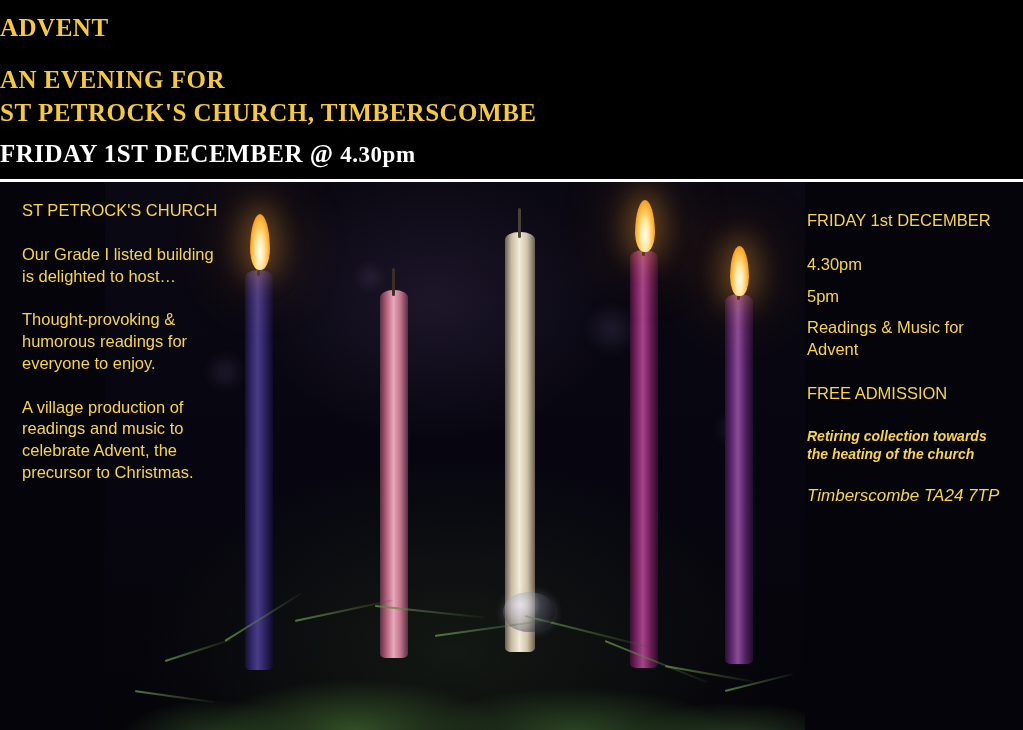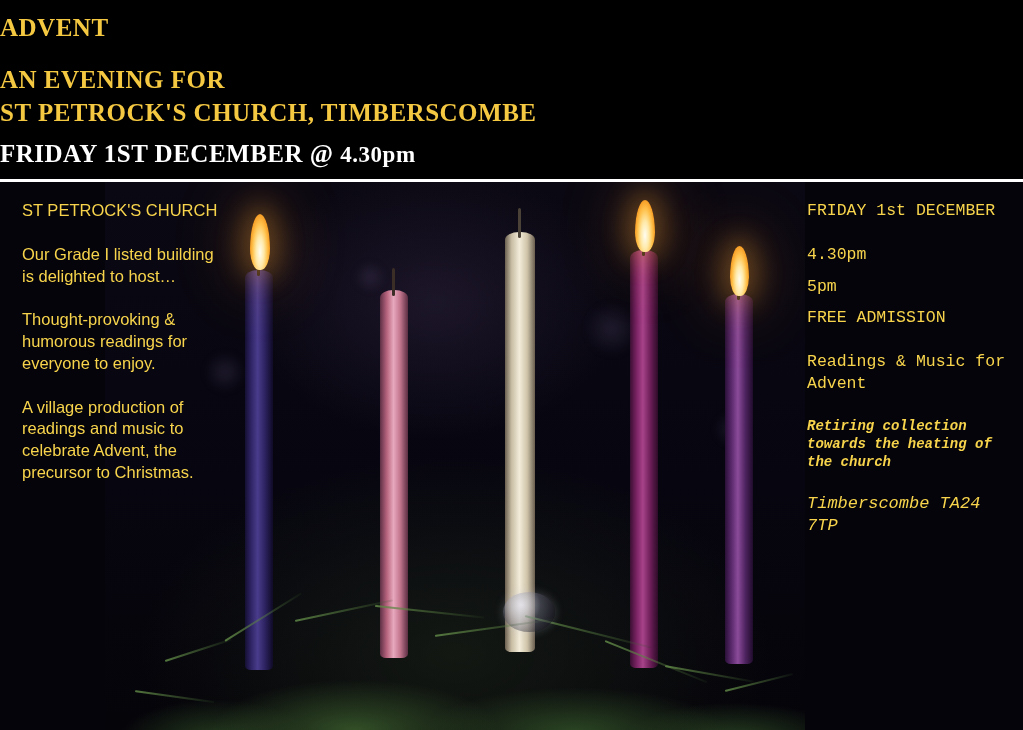--- a/index.html
+++ b/index.html
@@ -140,23 +140,22 @@
     font-family: "Liberation Sans", sans-serif;
     z-index: 5;
   }
   .col-left {
     left: 22px;
     top: 18px;
     width: 200px;
   }
   .col-right {
     right: 16px;
-    top: 18px;
+    top: 28px;
     width: 200px;
-    font-family: Liberation Mono, monospace;
   }
   .blk {
     font-size: 16.5px;
     line-height: 1.32;
     margin-bottom: 22px;
   }
   .blk:last-child { margin-bottom: 0; }
   .tight { margin-bottom: 10px; }
   .ital {
     font-style: italic;
@@ -239,20 +238,20 @@
       <div class="blk">ST PETROCK'S CHURCH</div>
       <div class="blk">Our Grade I listed building is delighted to host…</div>
       <div class="blk">Thought-provoking &amp; humorous readings for everyone to enjoy.</div>
       <div class="blk">A village production of readings and music to celebrate Advent, the precursor to Christmas.</div>
     </div>
 
     <div class="col col-right">
       <div class="blk">FRIDAY 1st DECEMBER</div>
       <div class="blk tight">4.30pm</div>
       <div class="blk tight">5pm</div>
+      <div class="blk">Readings &amp; Music for Advent</div>
       <div class="blk">FREE ADMISSION</div>
-      <div class="blk">Readings &amp; Music for Advent</div>
       <div class="blk ital">Retiring collection towards the heating of the church</div>
       <div class="blk ital-sm">Timberscombe TA24 7TP</div>
     </div>
 
   </div>
 </div>
 
 </body></html>

